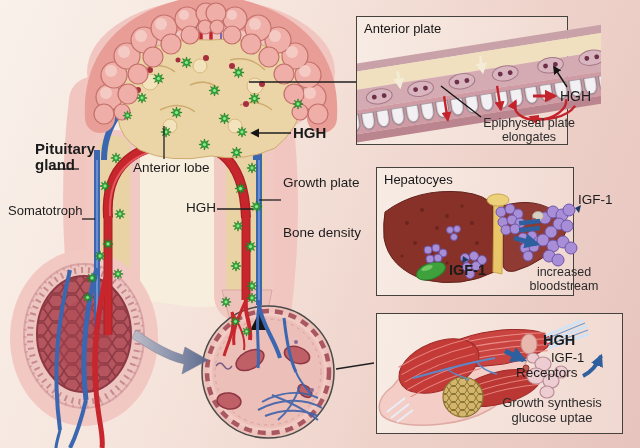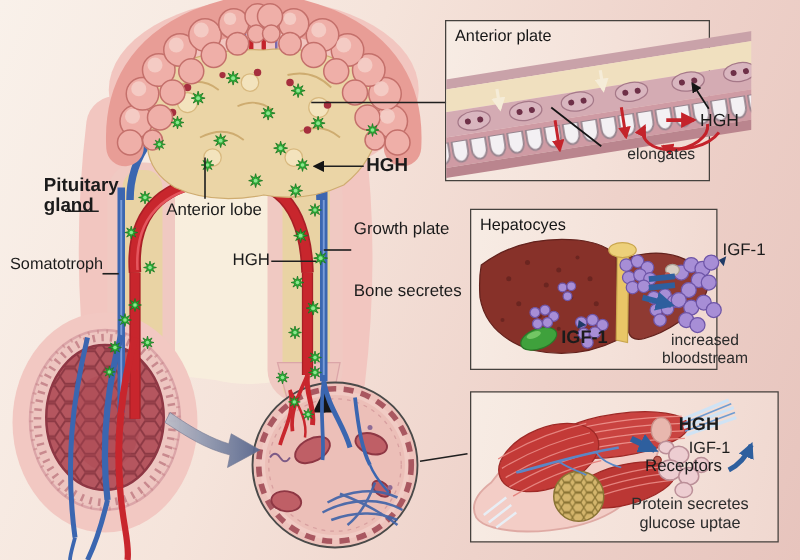--- a/index.html
+++ b/index.html
@@ -263,21 +263,21 @@
     <div>Pituitary</div>
     <div>gland</div>
   </div>
   <div class="lbl" style="left:8px; top:204px; width:86px; text-align:left; font-size:13px;">
     <div>Somatotroph</div>
   </div>
   <div class="lbl" style="left:133px; top:161px; font-size:13.5px;">Anterior lobe</div>
   <div class="lbl lbl-strong" style="left:293px; top:125px; font-size:15px;">HGH</div>
   <div class="lbl" style="left:186px; top:201px; font-size:13.5px;">HGH</div>
   <div class="lbl" style="left:283px; top:176px; font-size:13.5px;">Growth plate</div>
-  <div class="lbl" style="left:283px; top:226px; font-size:13.5px;">Bone secretes</div>
+  <div class="lbl" style="left:283px; top:226px; font-size:13.5px;">Bone density</div>
 
   <div class="panel" style="left:356px; top:16px; width:212px; height:129px;">
     <svg width="244" height="126" viewBox="0 0 244 126">
       <defs>
         <pattern id="plateLoops" width="15" height="26" patternUnits="userSpaceOnUse">
           <path d="M1.5,0 L1.5,9 A6,8 0 0 0 13.5,9 L13.5,0 Z" fill="#f3f0f3" stroke="#96848e" stroke-width="1.4"></path>
         </pattern>
         <marker id="redarr" viewBox="0 0 10 10" refX="8" refY="5" markerWidth="4.2" markerHeight="4.2" orient="auto">
           <path d="M0,0 L10,5 L0,10 Z" fill="#c4232b"></path>
         </marker>
@@ -324,20 +324,21 @@
         <path d="M206,96 A26,16 0 1 1 156,90" fill="none" stroke="#c4232b" stroke-width="2.4" marker-end="url(#redarr)"></path>
         <path d="M214,104 A30,18 0 0 1 168,108" fill="none" stroke="#c4232b" stroke-width="2.4" marker-end="url(#redarr)"></path>
       </g>
       <line x1="176" y1="79" x2="198" y2="79" stroke="#c4232b" stroke-width="3" marker-end="url(#redarr)"></line>
       <line x1="210" y1="70" x2="197" y2="50" stroke="#151515" stroke-width="1.4" marker-end="url(#blkarr)"></line>
       <line x1="84" y1="69" x2="124" y2="100" stroke="#151515" stroke-width="1.4"></line>
     </svg>
     <div class="panel-title">Anterior plate</div>
     <div class="lbl" style="left:203px; top:72px; font-size:14px;">HGH</div>
     <div class="cap" style="left:102px; top:99px; width:140px;">
+      <div>Epiphyseal plate</div>
       <div>elongates</div>
     </div>
   </div>
 
   <div class="panel" style="left:376px; top:167px; width:198px; height:129px;">
     <svg width="244" height="126" viewBox="0 0 244 126">
       <defs>
         <marker id="bluarr" viewBox="0 0 10 10" refX="8" refY="5" markerWidth="3.4" markerHeight="3.4" orient="auto">
           <path d="M0,0 L10,5 L0,10 Z" fill="#2e5f9e"></path>
         </marker>
@@ -491,18 +492,18 @@
         <ellipse cx="184" cy="58" rx="6.5" ry="6"></ellipse>
           <ellipse cx="170" cy="78" rx="7" ry="6"></ellipse>
       </g>
       <circle cx="149" cy="54" r="3" fill="#c05a50" stroke="#93362f"></circle>
       <path d="M206,62 Q218,56 224,42" stroke="#2e5f9e" stroke-width="4" fill="none" marker-end="url(#bluarr2)"></path>
     </svg>
     <div class="lbl lbl-strong" style="left:166px; top:19px; font-size:14.5px;">HGH</div>
     <div class="lbl" style="left:174px; top:37px; font-size:13px;">IGF-1</div>
     <div class="lbl" style="left:139px; top:52px; font-size:13.5px;">Receptors</div>
     <div class="cap" style="left:105px; top:81px; width:140px; font-size:13px; line-height:15px;">
-      <div>Protein secretes</div>
+      <div>Growth synthesis</div>
       <div>glucose uptae</div>
     </div>
   </div>
 
 </div>
 
 </body></html>

